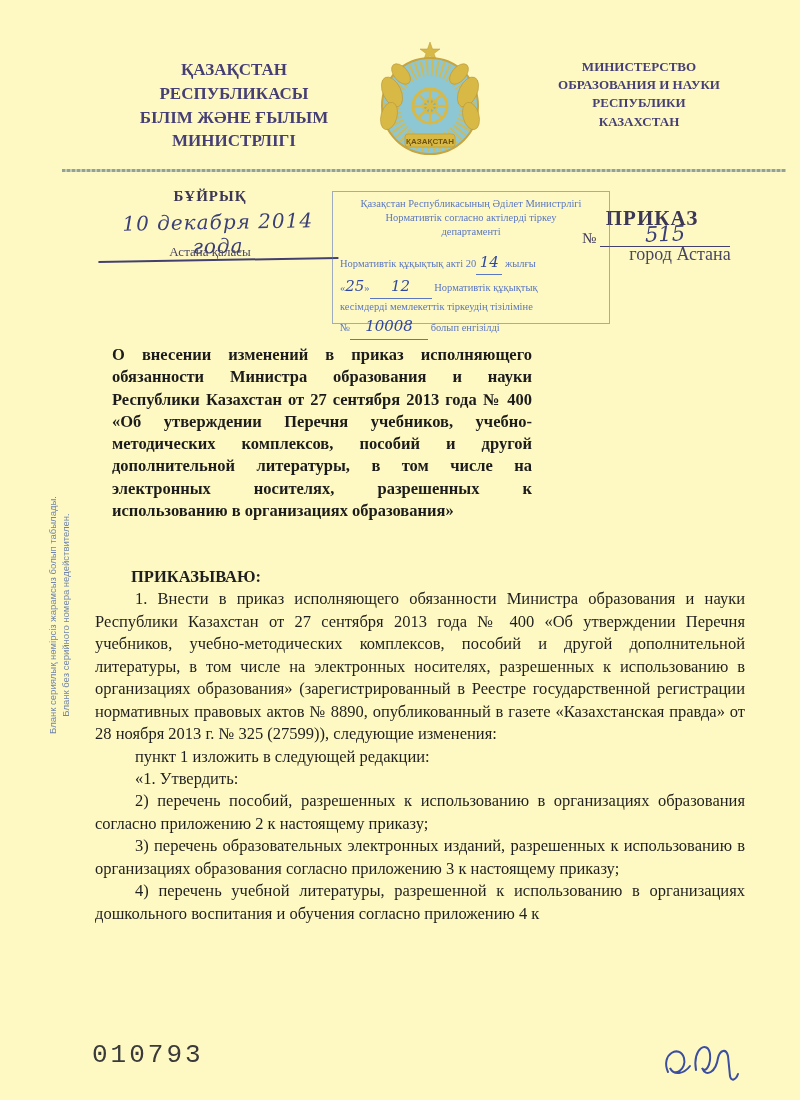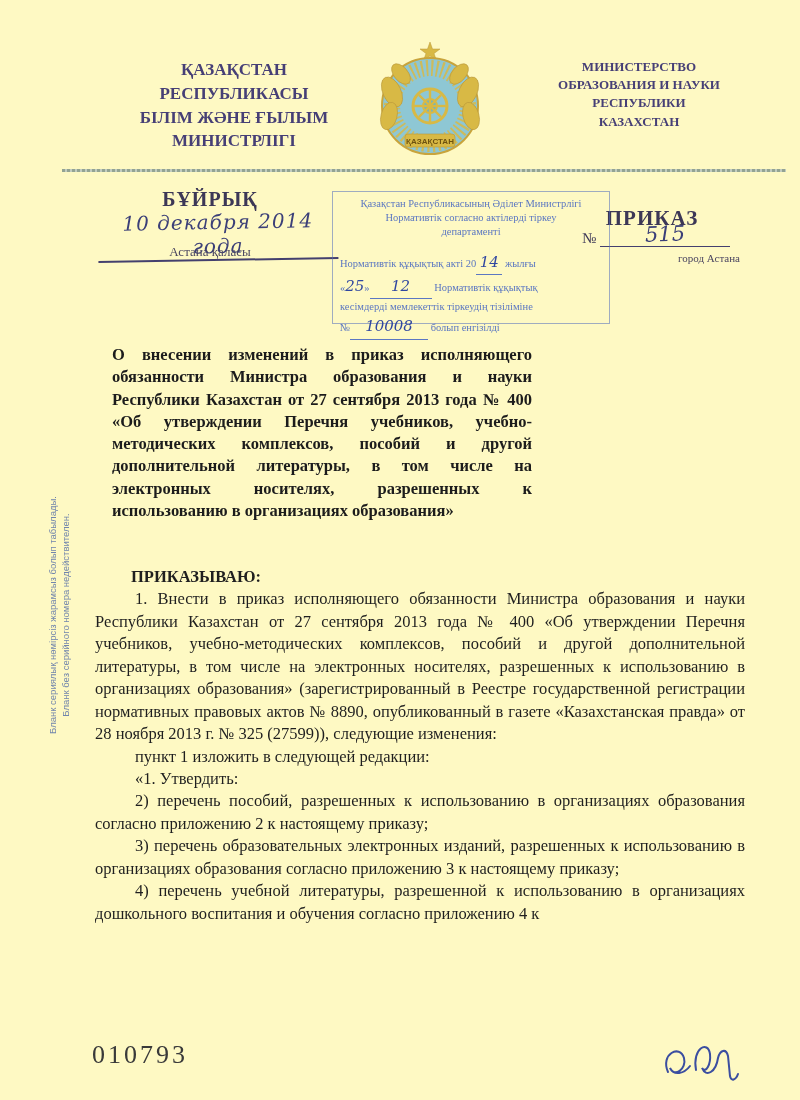--- a/index.html
+++ b/index.html
@@ -39,43 +39,43 @@
   }
   .emblem { position:absolute; left:372px; top:40px; width:116px; height:126px; }
 
   .header-rule {
     position:absolute; left:62px; top:169px; width:724px; height:3px;
     background:repeating-linear-gradient(90deg,#93a392 0 3px,#c2ccc0 3px 5px);
   }
 
   
   .order-kk { position:absolute; left:130px; top:188px; width:160px; text-align:center;
-              font-weight:bold; font-size:20px; color:#3c3756; letter-spacing:1px; }
+              font-weight:bold; font-size:15px; color:#3c3756; letter-spacing:1px; }
   .order-ru { position:absolute; left:592px; top:190px; width:120px; text-align:center;
               font-weight:bold; font-size:21px; color:#3c3756; letter-spacing:1px;margin-top:16px; }
 
   .hw { font-style:italic; color:#3b3f78; font-family:"DejaVu Serif", serif; }
 
   .date-line {
     position:absolute; left:98px; top:210px; width:240px;
     border-bottom:2px solid #44406e;
     transform:rotate(-1deg);
     text-align:center; padding-bottom:1px;
   }
   .date-line .hw { font-size:20px; letter-spacing:1px; }
   .place-kk { position:absolute; left:130px; top:244px; width:160px; text-align:center;
               font-size:13px; color:#4a4560; }
 
   .num-row { position:absolute; left:582px; top:222px; width:175px; }
   .num-label { font-size:15px; color:#3c3756; vertical-align:bottom; }
   .num-underline { display:inline-block; width:130px; border-bottom:1.5px solid #44406e;
                    text-align:center; margin-left:4px; }
   .num-underline .hw { font-size:21px; transform:rotate(-2deg); display:inline-block; }
-  .place-ru { position:absolute; left:620px; top:252px; width:120px; text-align:right;
-              font-size:11px; color:#4a4560; }
+  .place-ru { position:absolute; left:620px; top:244px; width:120px; text-align:center;
+              font-size:18px; color:#4a4560; }
 
   
   .stamp {
     position:absolute; left:332px; top:191px; width:278px; height:133px;
     border:1.5px solid rgba(80,110,190,0.55);
     color:#5b77c2; font-size:10.5px; line-height:1.35;
     padding:5px 7px 4px 7px;
     font-family:"Liberation Serif", serif;
     z-index:3;
   }
@@ -94,21 +94,21 @@
   
   .doc-body {
     position:absolute; left:95px; top:566px; width:650px;
     font-size:16.5px; line-height:1.36; text-align:justify;
   }
   .resolve { font-weight:bold; margin-left:36px; }
   .doc-body p { text-indent:40px; margin:0; }
 
   .serial {
     position:absolute; left:92px; top:1040px;
-    font-family:Liberation Serif, serif;
+    font-family:Liberation Mono, monospace;
     font-size:26px; letter-spacing:3px; color:#3a3a3a;
   }
   .signature { position:absolute; left:650px; top:1020px; width:120px; height:75px; }
 </style>
 </head>
 <body>
 
 <div class="page">
 
   <div class="side-note">

